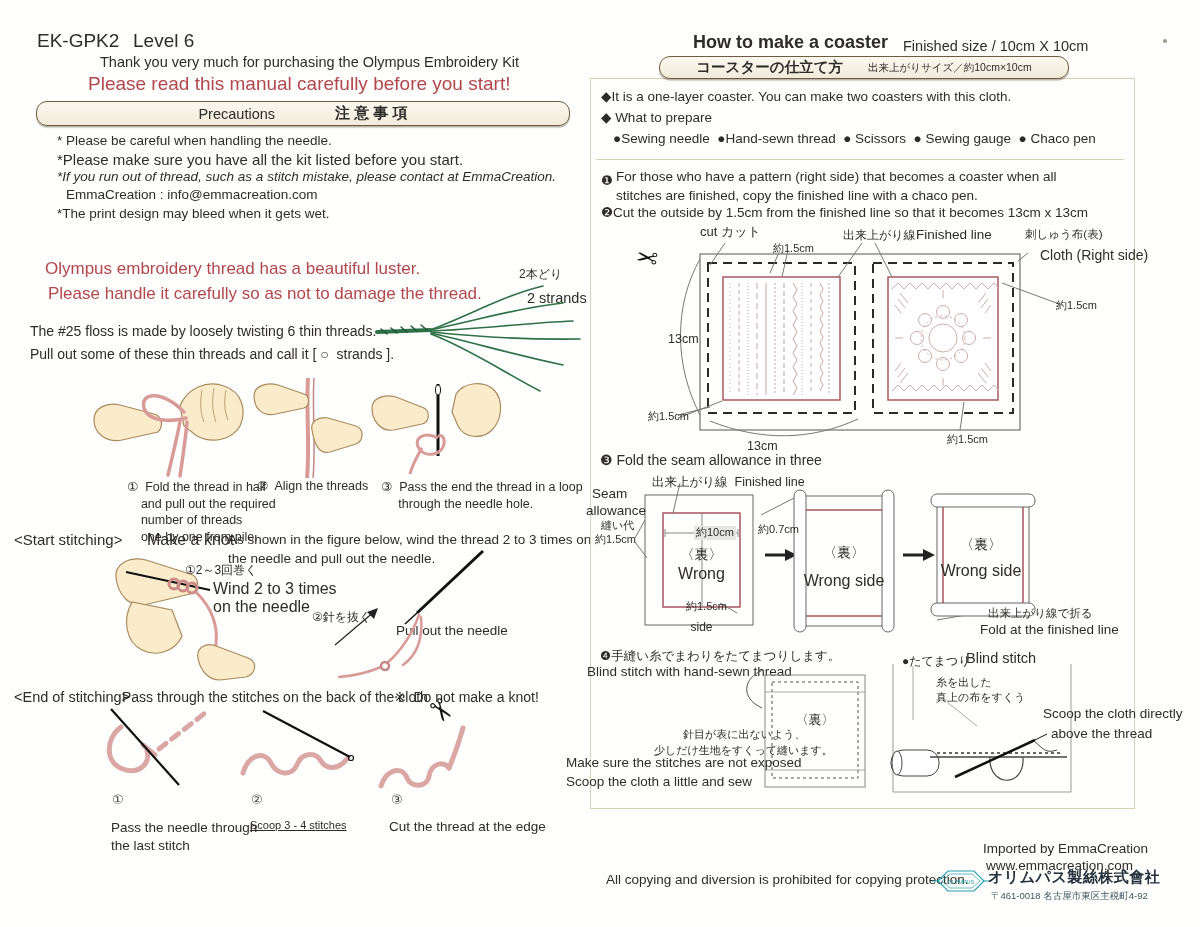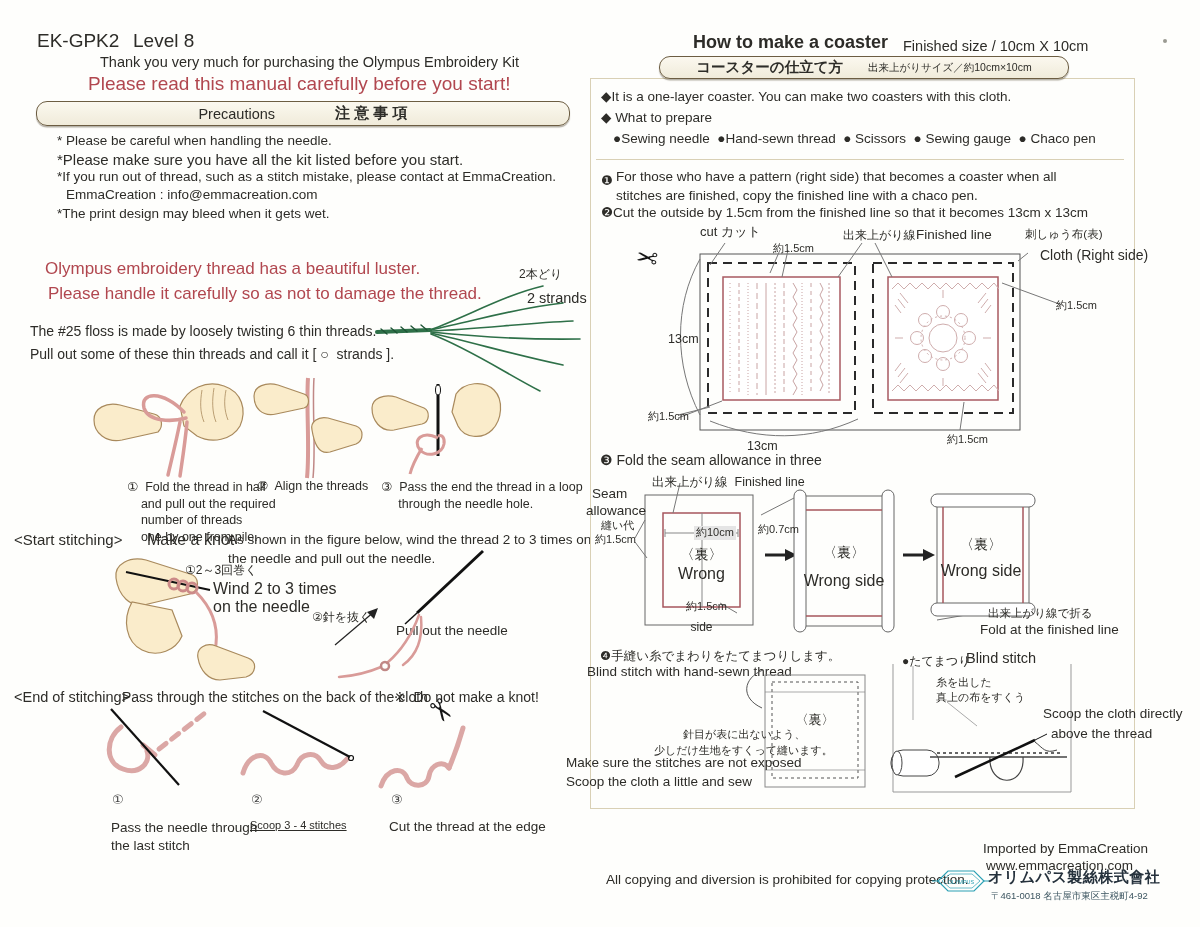--- a/index.html
+++ b/index.html
@@ -16,32 +16,32 @@
   svg{position:absolute;overflow:visible;}
   .scis{position:absolute;color:#151515;}
   .wbg{background:#e5e5e5;padding:0 2px;}
 </style>
 </head>
 <body>
 
 <div class="page">
 
   <span class="t" style="left:37px;top:29px;font-size:19px;">EK-GPK2</span>
-  <span class="t" style="left:133px;top:29px;font-size:19px;">Level 8</span>
+  <span class="t" style="left:133px;top:29px;font-size:19px;">Level 6</span>
   <span class="t" style="left:100px;top:53px;font-size:14.5px;">Thank you very much for purchasing the Olympus Embroidery Kit</span>
   <span class="t red" style="left:88px;top:72px;font-size:19px;">Please read this manual carefully before you start!</span>
 
   <div class="bar" style="left:36px;top:101px;width:534px;height:25px;gap:60px;">
     <span style="font-size:14.5px;">Precautions</span>
     <span style="font-size:15px;font-weight:bold;">注 意 事 項</span>
   </div>
 
   <span class="t" style="left:57px;top:133px;font-size:13.5px;">* Please be careful when handling the needle.</span>
   <span class="t" style="left:57px;top:151px;font-size:15px;">*Please make sure you have all the kit listed before you start.</span>
-  <span class="t" style="left:57px;top:169px;font-size:13.5px;">*If you run out of thread, such as a stitch mistake, please contact at EmmaCreation.</span>
+  <span class="t" style="left:57px;top:169px;font-size:13.5px;font-style:italic;">*If you run out of thread, such as a stitch mistake, please contact at EmmaCreation.</span>
   <span class="t" style="left:66px;top:187px;font-size:13.5px;">EmmaCreation : info@emmacreation.com</span>
   <span class="t" style="left:57px;top:206px;font-size:13.5px;">*The print design may bleed when it gets wet.</span>
 
 
   <span class="t red" style="left:45px;top:258px;font-size:17px;">Olympus embroidery thread has a beautiful luster.</span>
   <span class="t red" style="left:48px;top:283px;font-size:17px;">Please handle it carefully so as not to damage the thread.</span>
   <span class="t" style="left:519px;top:267px;font-size:12px;">2本どり</span>
   <span class="t" style="left:527px;top:289px;font-size:14.5px;">2 strands</span>
 
   <svg style="left:375px;top:283px;" width="220" height="115" viewBox="0 0 220 115">

